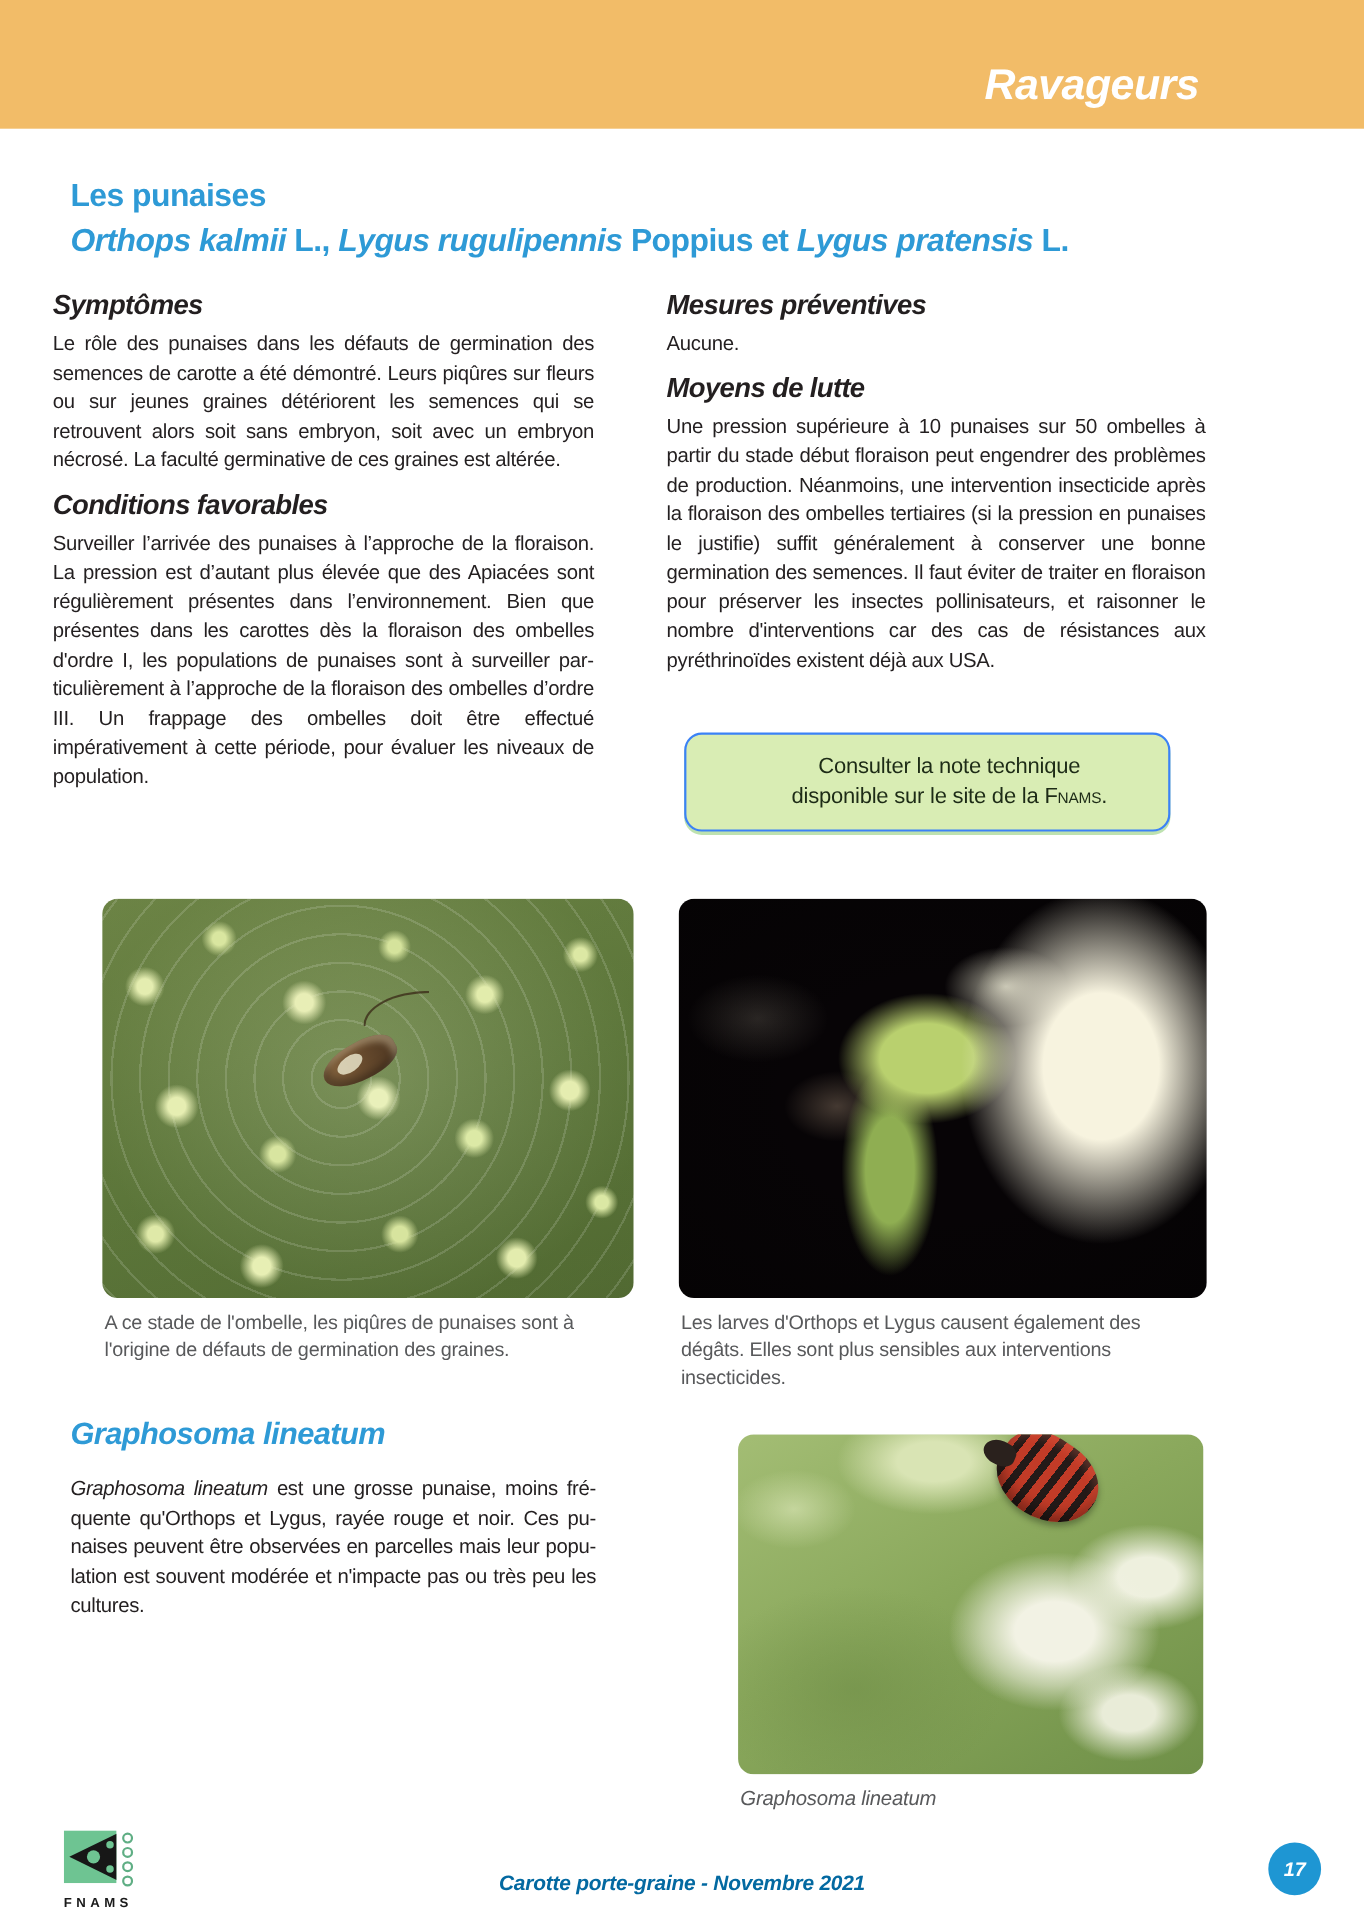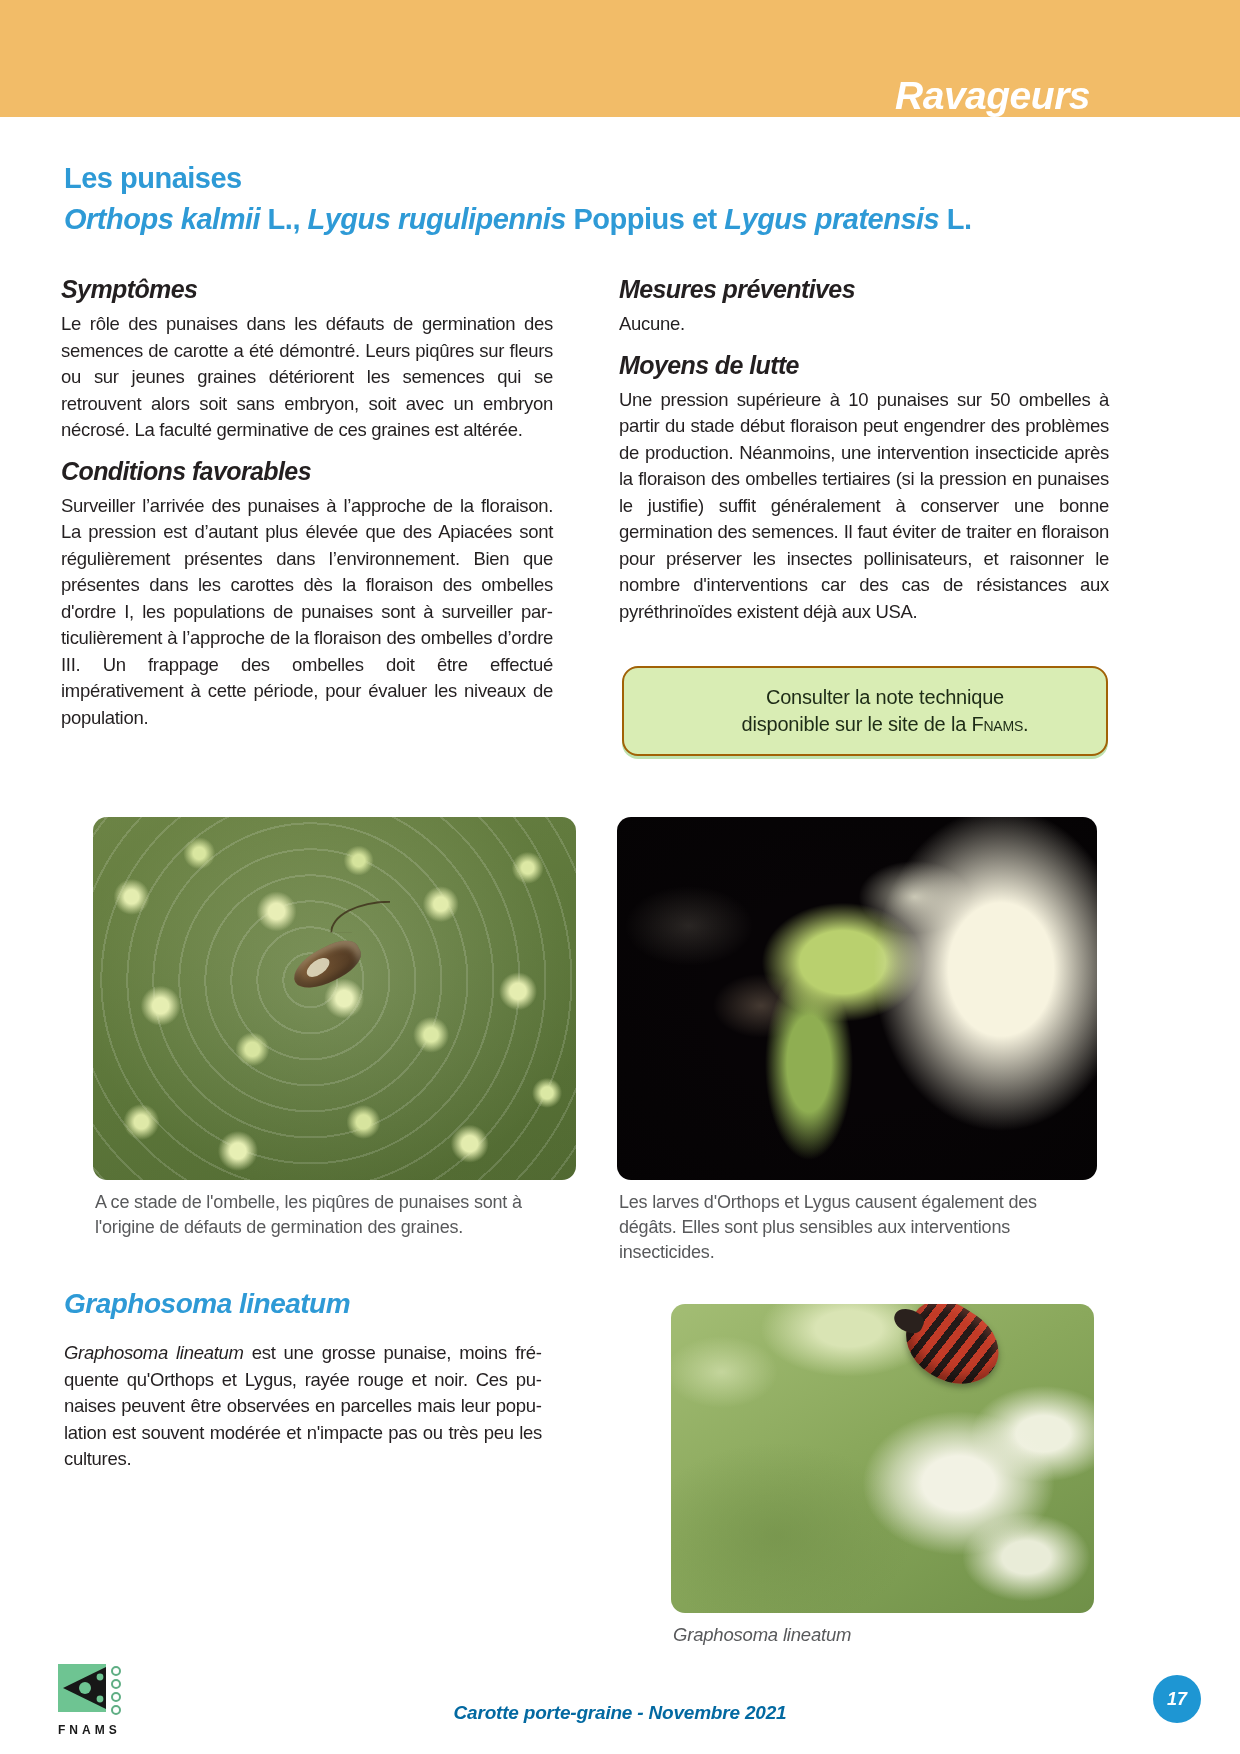--- a/index.html
+++ b/index.html
@@ -5,55 +5,55 @@
   html,body{margin:0;padding:0;background:#ffffff;}
   .page{
     position:relative;width:1240px;height:1754px;background:#ffffff;
     font-family:"Liberation Sans", sans-serif;overflow:hidden;
   }
   
   .banner{
     position:absolute;left:0;top:0;width:1240px;height:117px;
     background:#f2bc68;
     display:flex;align-items:flex-end;justify-content:flex-end;
-    box-sizing:border-box;padding:0 150px 2px 0;
+    box-sizing:border-box;padding:0 150px 20px 0;
   }
   .banner-label{
     color:#ffffff;font-size:39px;font-style:italic;font-weight:600;
     letter-spacing:-0.5px;line-height:1;
   }
   
   .title-block{position:absolute;left:64px;top:160px;width:1050px;}
   .title-main{
     color:#2e9ad6;font-size:29px;font-weight:bold;letter-spacing:-0.5px;line-height:1.25;
   }
   .title-sub{
     color:#2e9ad6;font-size:29px;font-weight:bold;letter-spacing:-0.5px;line-height:1.25;
     margin-top:5px;
   }
   .it{font-style:italic;}
   
-  .columns{position:absolute;left:61px;top:262px;width:1048px;display:flex;margin-top:12px;}
+  .columns{position:absolute;left:48px;top:262px;width:1048px;display:flex;}
   .col-left{width:492px;margin-right:66px;}
   .col-right{width:490px;}
   h3.subhead{
     margin:0 0 7px 0;color:#231f20;font-size:25px;font-style:italic;font-weight:bold;
     letter-spacing:-0.6px;line-height:1.2;
   }
   .col-left h3.subhead + p + h3.subhead,
   .col-right h3.subhead + p + h3.subhead{margin-top:12px;}
   .body-text{
     margin:0;color:#231f20;font-size:18.5px;line-height:26.5px;
     text-align:justify;letter-spacing:-0.3px;hyphens:manual;
   }
   .body-text.no-justify{text-align:left;}
   
   .note-box{
-    position:absolute;left:622px;top:666px;width:486px;height:90px;box-sizing:border-box;
-    background:#d9edb4;border:2px solid #a16207;border-radius:16px;
+    position:absolute;left:622px;top:666px;width:442px;height:90px;box-sizing:border-box;
+    background:#d9edb4;border:2px solid #3b82f6;border-radius:16px;
     box-shadow:0 3px 0 rgba(111,191,79,.45);
     display:flex;flex-direction:column;align-items:center;justify-content:center;
     color:#1d2b16;font-size:20px;line-height:27px;letter-spacing:-0.2px;text-align:center;padding-left:40px;
   }
   .smallcaps{font-variant:small-caps;}
   
   .photo{position:absolute;border-radius:14px;overflow:hidden;}
   #photo-umbel{
     left:93px;top:817px;width:483px;height:363px;background-color:#667f3e;
     background-image:

